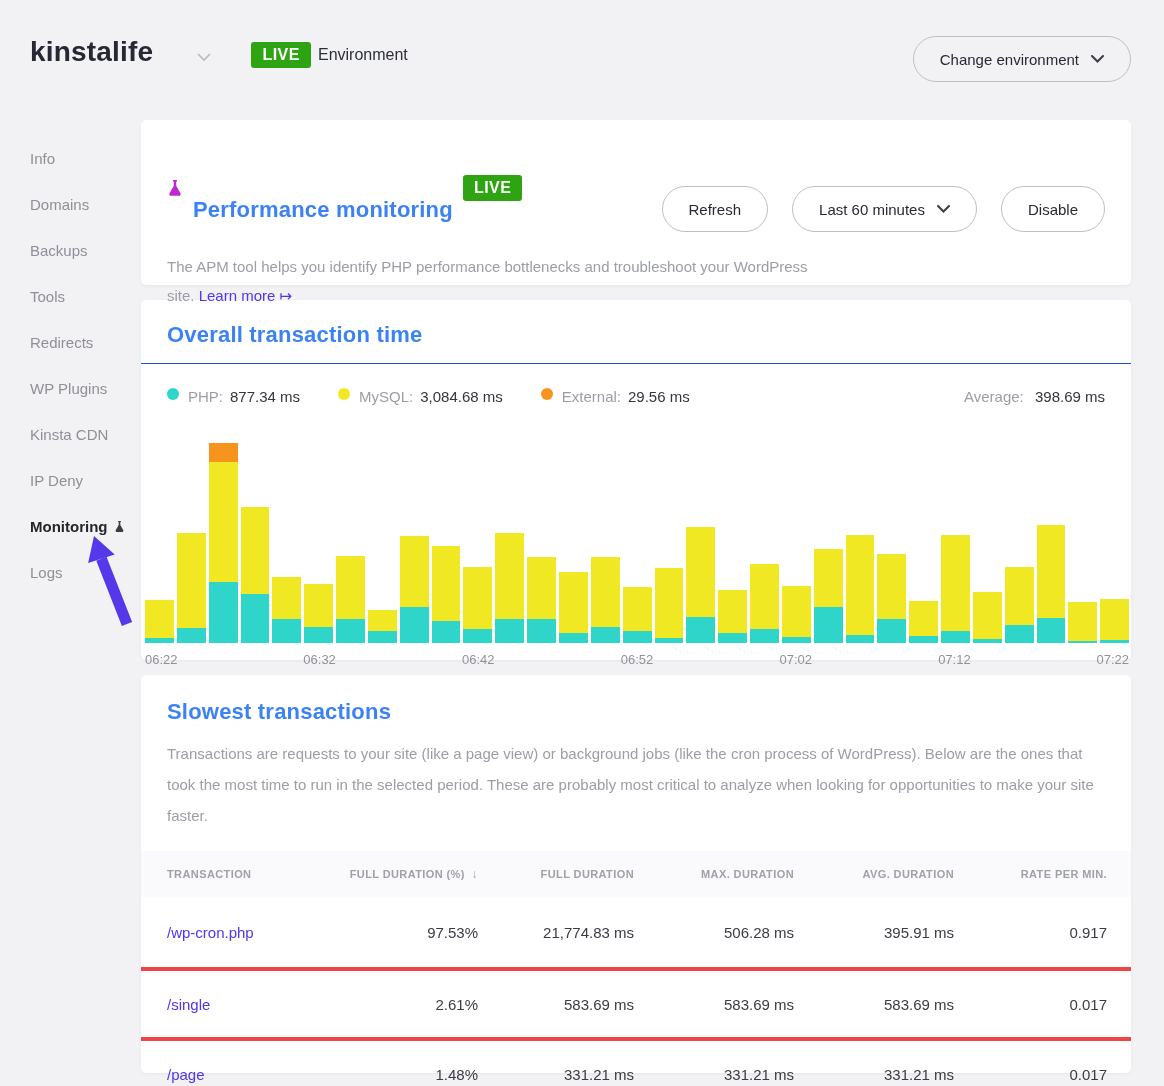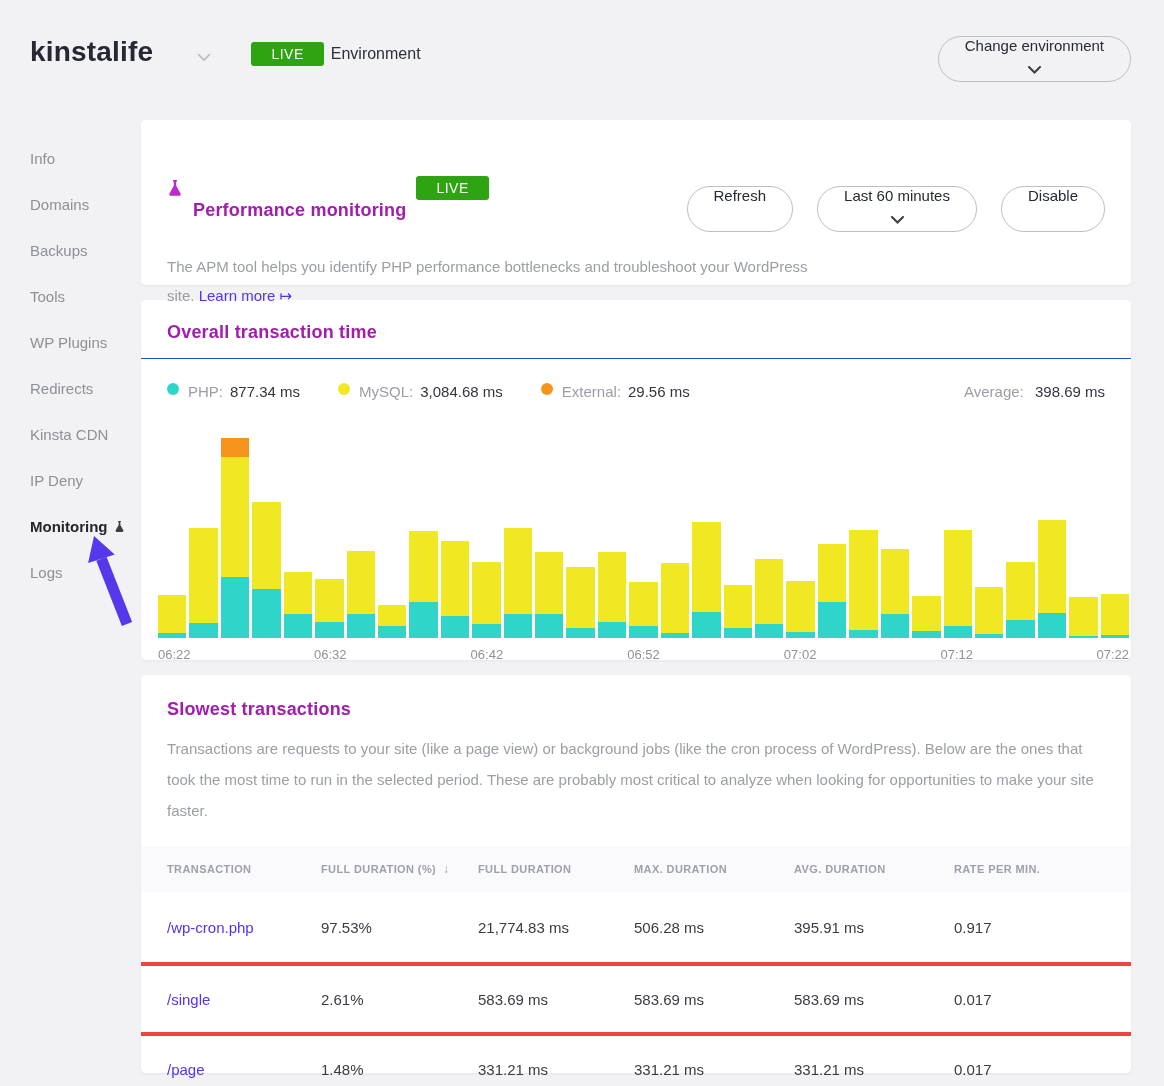--- a/index.html
+++ b/index.html
@@ -7,72 +7,72 @@
   body {
     height:1086px; position:relative; overflow:hidden;
     background:#f2f2f5; font-family:"Liberation Sans", sans-serif; color:#2c2e38;
   }
   
   .top-header { height:120px; display:flex; align-items:flex-start; padding:36px 33px 0 30px; }
   .site-title { font-size:28px; font-weight:700; color:#262933; letter-spacing:.2px; }
   .site-chevron { margin:12px 0 0 44px; cursor:pointer; }
   .env-group { display:flex; align-items:center; margin:6px 0 0 40px; }
   .badge-live {
-    background:#2fa412; color:#fff; font-size:14px; font-weight:400; letter-spacing:.5px;
-    padding:4px 20px; border-radius:3px; display:inline-block;
+    background:#2fa412; color:#fff; font-size:16px; font-weight:700; letter-spacing:.5px;
+    padding:4px 11px; border-radius:3px; display:inline-block;
   }
   .env-label { font-size:16px; color:#2c2f39; margin-left:7px; }
   .spacer { flex:1; }
   .pill-btn {
     height:46px; border:1.5px solid #bcbfc9; border-radius:23px; background:transparent;
     font-family:inherit; font-size:15px; font-weight:500; color:#272a35;
-    padding:0 26px; display:inline-flex; align-items:center; gap:12px; cursor:pointer; white-space:nowrap;flex-direction:column;
+    padding:0 26px; display:inline-flex; align-items:center; gap:12px; cursor:pointer; white-space:nowrap;
   }
   .pill-btn.on-card { background:#fff;margin-top:42px; }
   
   .content-row { display:flex; align-items:flex-start; }
   .sidebar { width:141px; flex:0 0 141px; padding:15px 0 0 30px; }
   .side-item { height:46px; display:flex; align-items:center; gap:7px; font-size:15px; color:#8e9097; cursor:pointer; }
   .side-item.active { color:#24262c; font-weight:700; }
   .main-col { flex:1; margin-right:33px; }
   .card {
     background:#fff; border-radius:5px; box-shadow:0 1px 3px rgba(40,44,63,.06);
     margin-bottom:15px;
   }
   
   .apm-card { padding:24px 26px 22px 26px; height:165px; }
   .apm-head { display:flex; align-items:center; }
   .apm-title-group { display:flex; align-items:center; gap:10px; }
-  .card-title { font-size:18px; font-weight:700; color:#a21caf; letter-spacing:.2px;margin-top:44px; }
+  .card-title { font-size:22px; font-weight:700; color:#3b82f6; letter-spacing:.2px;margin-top:44px; }
   .apm-desc { margin-top:20px; max-width:645px; font-size:15px; line-height:29px; color:#9b9ea6; }
   .link { color:#5333ed; text-decoration:none; cursor:pointer; }
   .btn-row { display:flex; align-items:center; gap:24px; }
   
   .chart-card { height:360px; }
   .chart-title-block { padding:22px 26px 15px 26px; border-bottom:1px solid #1d4ed8; }
   .legend-row { display:flex; align-items:center; padding:24px 26px 0 26px; font-size:15px; }
   .legend-item { display:flex; align-items:flex-start; margin-right:38px; }
   .legend-dot { width:12px; height:12px; border-radius:50%; margin-right:9px; }
   .legend-name { color:#9b9ea6; margin-right:7px; }
   .legend-value { color:#34363f; }
   .avg-group { margin-left:auto; }
-  .chart-wrap { position:relative; height:264px;margin-left:13px; }
+  .chart-wrap { position:relative; height:264px; }
   .bars { position:absolute; left:4px; right:2px; bottom:26px; height:205px; display:flex; align-items:flex-end; gap:3px; }
   .bar { flex:1; display:flex; flex-direction:column; justify-content:flex-end; cursor:pointer; }
   .bar-seg { width:100%; }
   .ticks { position:absolute; left:4px; right:2px; bottom:0; height:20px; font-size:13px; color:#8f929b; }
   .tick { position:absolute; bottom:2px; white-space:nowrap; }
   
   .slow-card { height:398px; margin-bottom:0; padding-top:24px; }
   .slow-inner { padding:0 26px; }
   .slow-desc { margin-top:13px; font-size:15px; line-height:31px; color:#9b9ea6; }
   .tx-table { margin-top:20px; }
   .t-row { display:grid; grid-template-columns:180px 157px 156px 160px 160px 1fr; align-items:center; }
   .t-head { background:#fafafc; height:46px; font-size:11px; font-weight:700; letter-spacing:.4px; color:#9fa1aa; }
-  .t-cell { text-align:left; padding-right:0; }
+  .t-cell { text-align:right; padding-right:0; }
   .t-cell:first-child { text-align:left; padding-left:26px; }
   .t-cell:last-child { padding-right:24px; }
   .t-body-row { height:70px; border-top:4px solid #ef4444; font-size:15px; color:#3a3c44; }
   .t-body-row:first-of-type { border-top:none; }
   .sort-arrow { font-size:12px; margin-left:3px; color:#9fa1aa; }
   
   .annot-arrow { position:absolute; left:84px; top:532px; pointer-events:none; }
   .flask { display:inline-flex; }
 </style>
 </head>
@@ -107,24 +107,24 @@
       <div class="side-item">
         <span>Domains</span>
       </div>
       <div class="side-item">
         <span>Backups</span>
       </div>
       <div class="side-item">
         <span>Tools</span>
       </div>
       <div class="side-item">
+        <span>Redirects</span>
+      </div>
+      <div class="side-item">
         <span>WP Plugins</span>
-      </div>
-      <div class="side-item">
-        <span>Redirects</span>
       </div>
       <div class="side-item">
         <span>Kinsta CDN</span>
       </div>
       <div class="side-item">
         <span>IP Deny</span>
       </div>
       <div class="side-item active">
         <span>Monitoring</span>
         <span class="flask">

